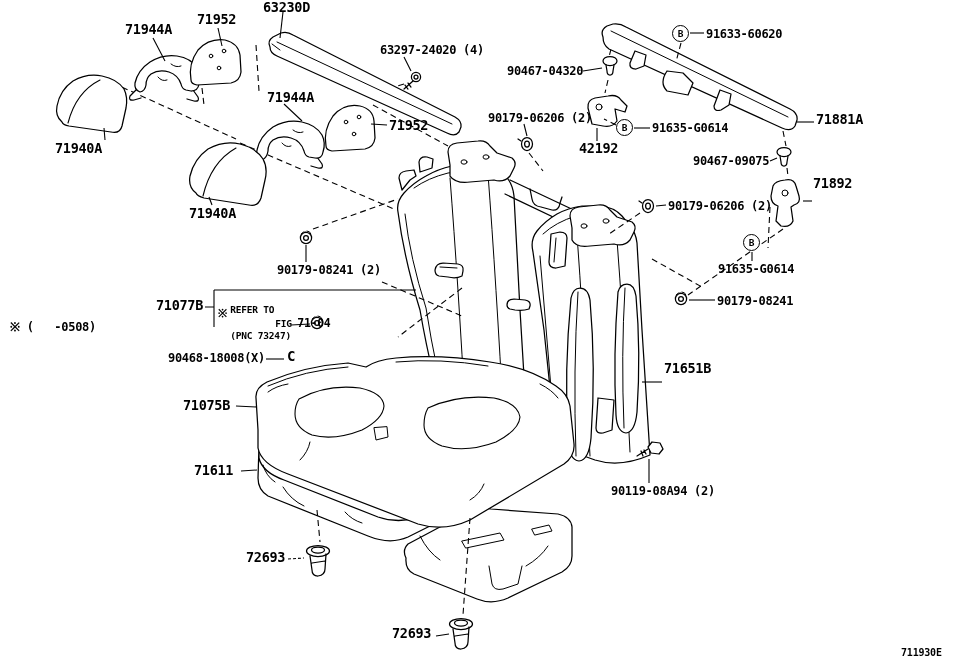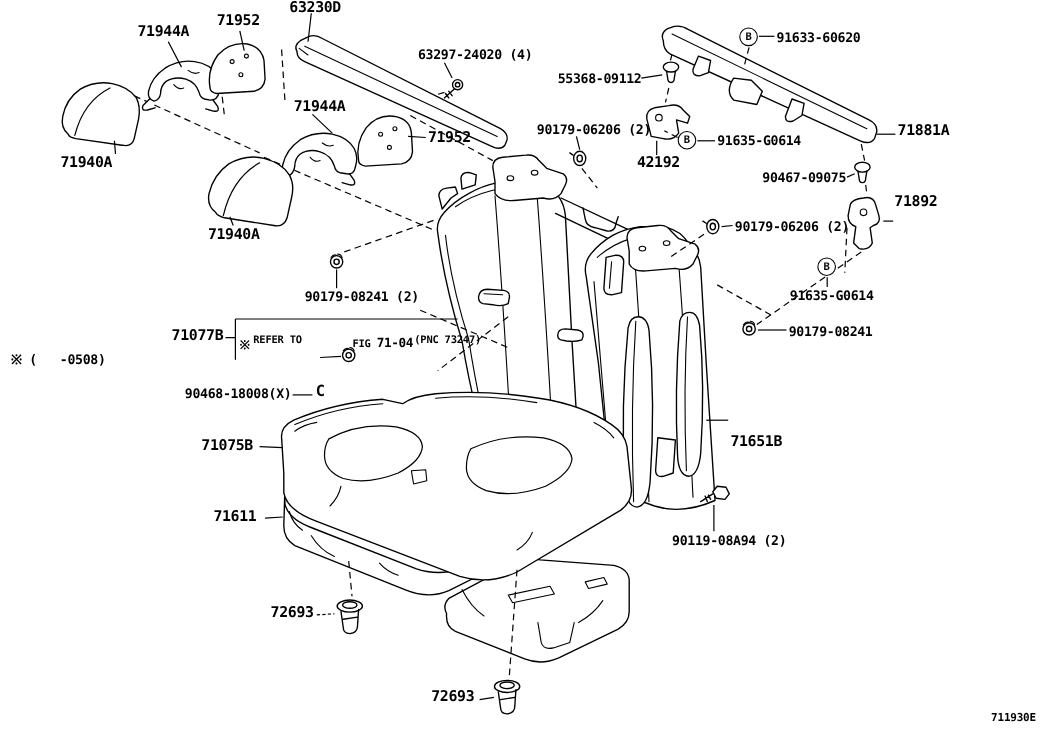--- a/index.html
+++ b/index.html
@@ -9,21 +9,21 @@
   .lbl{position:absolute;font-weight:700;font-size:13.5px;line-height:1;color:#000;
        letter-spacing:-0.3px;white-space:pre;}
   .lbl-sm{position:absolute;font-weight:700;font-size:12px;line-height:1;color:#000;
        letter-spacing:-0.3px;white-space:pre;}
   .bmark{position:absolute;width:15px;height:15px;border:1.6px solid #000;border-radius:50%;
        display:flex;align-items:center;justify-content:center;
        font-weight:700;font-size:9.5px;line-height:1;color:#000;background:#fff;}
   .cmark{position:absolute;font-weight:700;font-size:14px;line-height:1;color:#000;}
   .refer{position:absolute;display:flex;gap:3px;color:#000;}
   .refer .mk{font-weight:700;font-size:11px;line-height:1;margin-top:3px;}
-  .refer .col{display:flex;flex-direction:row;gap:1px;}
+  .refer .col{display:flex;flex-direction:column;gap:1px;}
   .refer .r1,.refer .r3{font-weight:700;font-size:9.5px;line-height:1.15;letter-spacing:-0.2px;white-space:pre;}
   .refer .r2{font-weight:700;font-size:9.5px;line-height:1.15;letter-spacing:-0.2px;white-space:pre;margin-left:45px;}
   .refer .r2 b{font-size:11.5px;letter-spacing:-0.3px;}
   .footer{position:absolute;font-weight:700;font-size:10px;line-height:1;color:#000;letter-spacing:-0.2px;}
 </style>
 </head>
 <body>
 
 <div class="stage">
 
@@ -266,21 +266,21 @@
     <path d="M371,124 L387,125"></path>
     <path d="M436,636 L449,634"></path>
     <path d="M288,559 L304,558" stroke-dasharray="3 2"></path>
   </g>
 </svg>
 
 <div class="lbl" style="left:125px;top:23px">71944A</div>
 <div class="lbl" style="left:197px;top:13px">71952</div>
 <div class="lbl" style="left:263px;top:1px">63230D</div>
 <div class="lbl-sm" style="left:380px;top:44px">63297-24020 (4)</div>
-<div class="lbl-sm" style="left:507px;top:65px">55368-09112</div>
+<div class="lbl-sm" style="left:507px;top:65px">90467-04320</div>
 <div class="bmark" style="left:672px;top:25px">B</div>
 <div class="lbl-sm" style="left:706px;top:28px">91633-60620</div>
 <div class="lbl" style="left:267px;top:91px">71944A</div>
 <div class="lbl" style="left:389px;top:119px">71952</div>
 <div class="lbl-sm" style="left:488px;top:112px">90179-06206 (2)</div>
 <div class="bmark" style="left:616px;top:119px">B</div>
 <div class="lbl-sm" style="left:652px;top:122px">91635-G0614</div>
 <div class="lbl" style="left:579px;top:142px">42192</div>
 <div class="lbl" style="left:816px;top:113px">71881A</div>
 <div class="lbl-sm" style="left:693px;top:155px">90467-09075</div>
@@ -301,21 +301,21 @@
     <span class="r2"><span>FIG </span><b>71-04</b></span>
     <span class="r3">(PNC 73247)</span>
   </span>
 </div>
 
 <div class="lbl-sm" style="left:10px;top:321px">※ (   -0508)</div>
 
 <div class="lbl-sm" style="left:168px;top:352px">90468-18008(X)</div>
 <div class="cmark" style="left:287px;top:349px">C</div>
 <div class="lbl" style="left:183px;top:399px">71075B</div>
-<div class="lbl" style="left:664px;top:395px">71651B</div>
+<div class="lbl" style="left:664px;top:362px">71651B</div>
 <div class="lbl" style="left:194px;top:464px">71611</div>
 <div class="lbl-sm" style="left:611px;top:485px">90119-08A94 (2)</div>
 <div class="lbl" style="left:246px;top:551px">72693</div>
 <div class="lbl" style="left:392px;top:627px">72693</div>
 
 <div class="footer" style="left:901px;top:648px">711930E</div>
 
 </div>
 
 </body></html>

